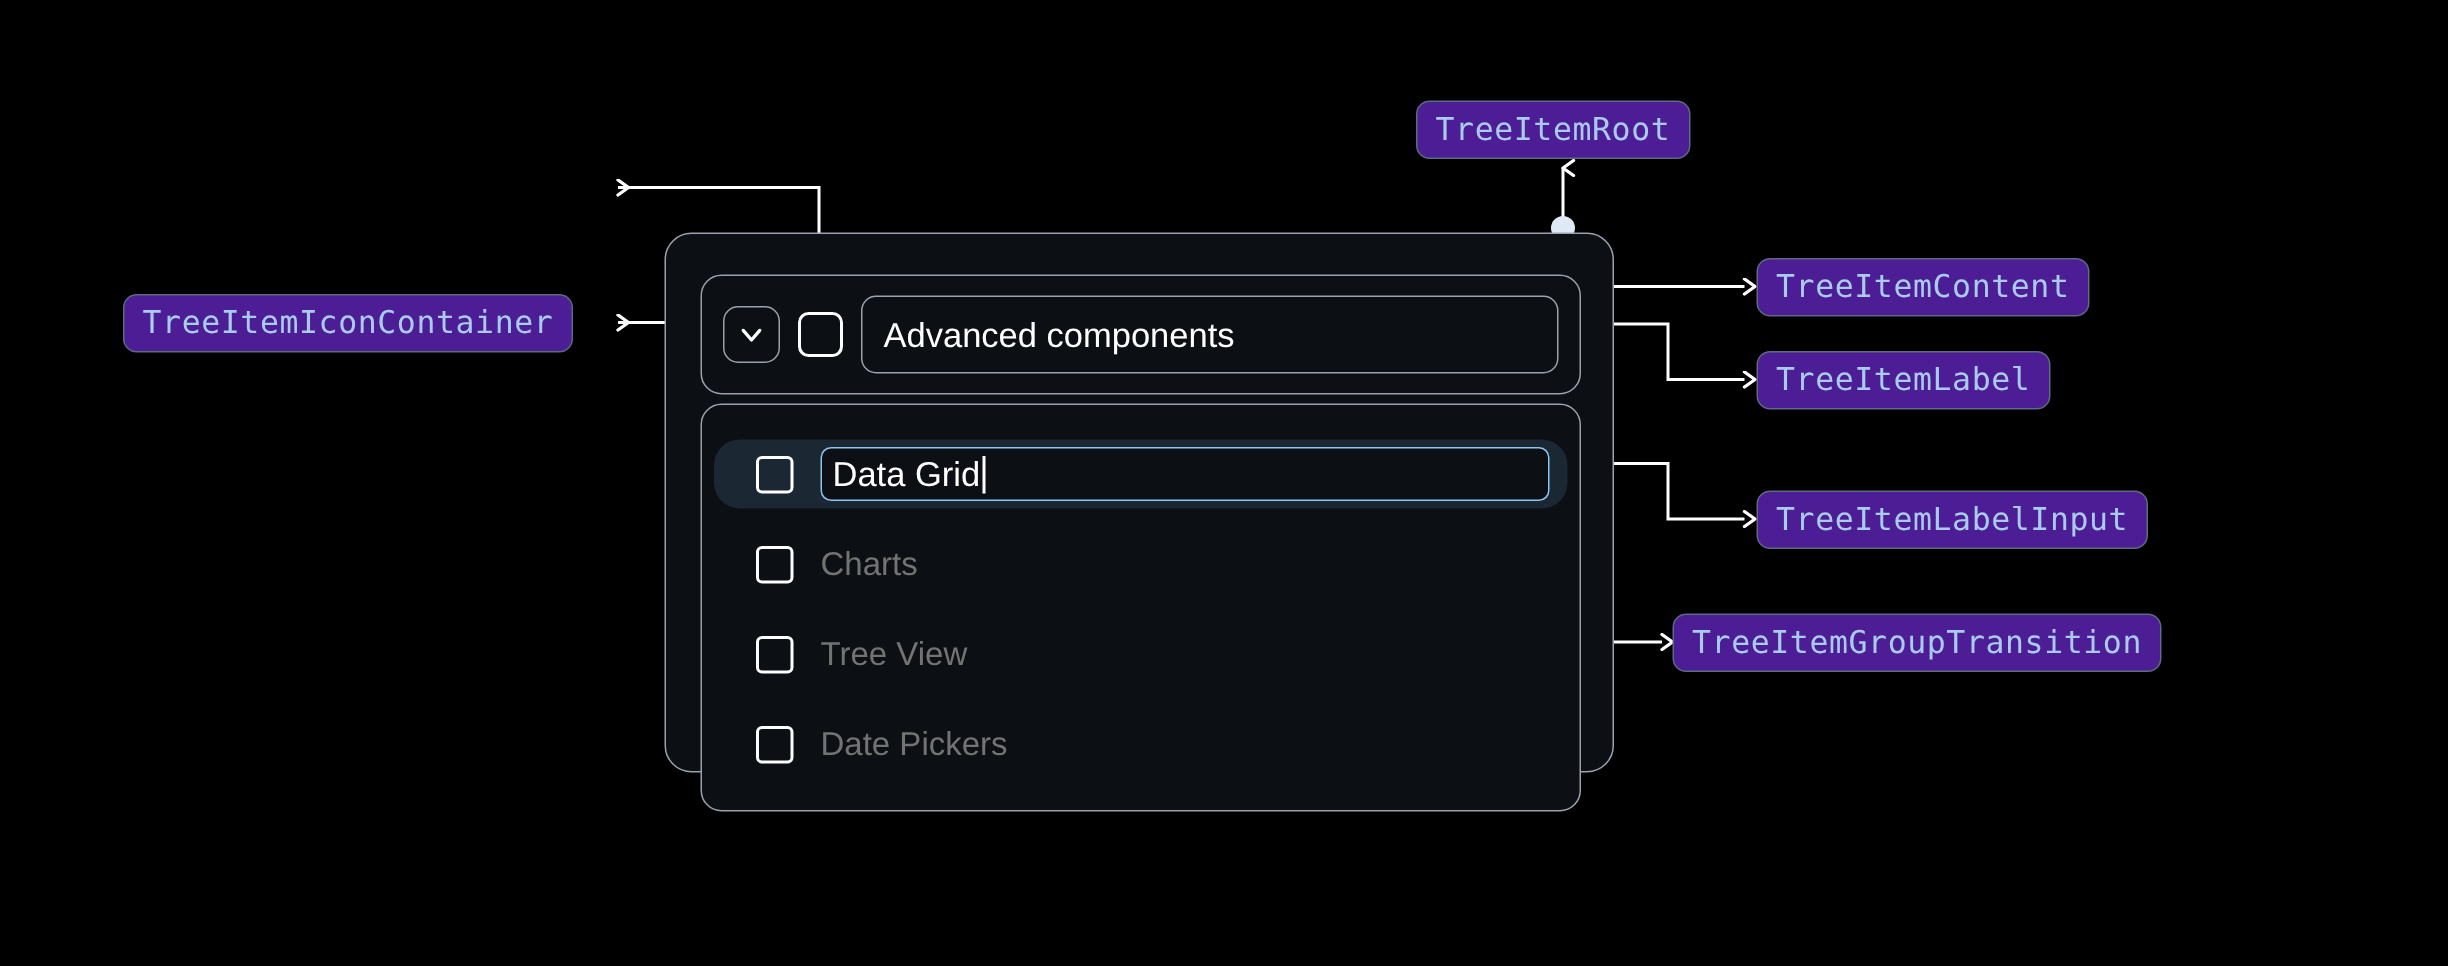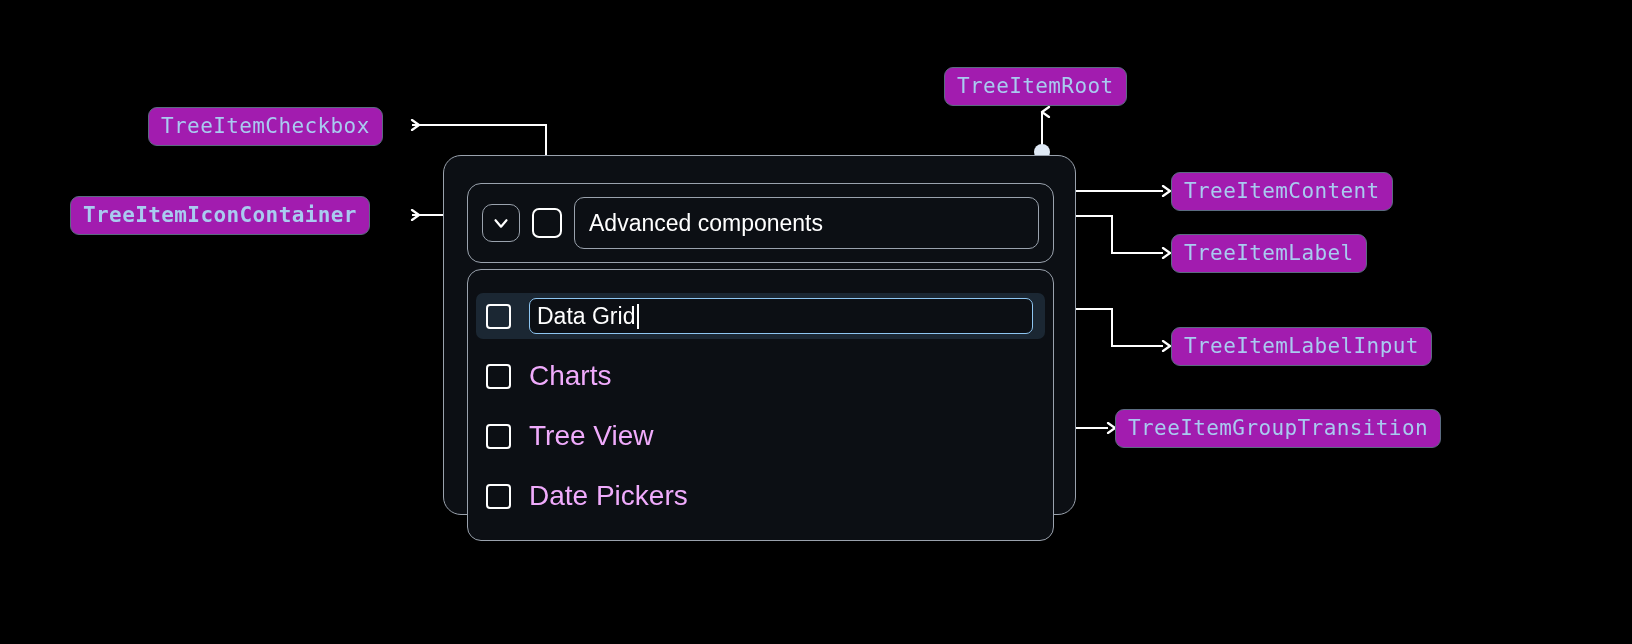--- a/index.html
+++ b/index.html
@@ -12,21 +12,21 @@
   #stage{position:absolute;inset:0;width:1632px;height:644px;}
 
   
   .chip{
     position:absolute;
     display:flex;align-items:center;justify-content:center;
     box-sizing:border-box;
     font-family:"DejaVu Sans Mono","Liberation Mono",monospace;
     font-size:21px;letter-spacing:0.4px;
     color:#a9cbf0;
-    background:#a21caf;
+    background:#4c1d95;
     border:1.5px solid #5b6b80;
     border-radius:9px;
     padding:0 12px;
     height:39px;
     white-space:nowrap;
     line-height:1;
   }
 
   
   #wires{position:absolute;left:0;top:0;width:1632px;height:644px;pointer-events:none;}
@@ -84,33 +84,33 @@
     background:#0c0f14;
     border:1.5px solid #9aa2ad;
     border-radius:14px;
     padding-top:23px;
   }
   .tree-row{
     position:relative;
     display:flex;align-items:center;
     height:46px;
     margin:0 8px 14px 8px;
-    padding-left:10px;
+    padding-left:28px;
     gap:18px;
-    border-radius:7px;
+    border-radius:17px;
   }
   .tree-row.selected{background:#1b2733;}
   .row-checkbox{
     width:25px;height:25px;flex:0 0 25px;
     box-sizing:border-box;
     border:2.4px solid #ffffff;
     border-radius:4px;
   }
   .row-text{
-    font-size:28px;color:#f0abfc;line-height:1;
+    font-size:22px;color:#737373;line-height:1;
   }
   .label-input{
     flex:1 1 auto;
     height:36px;
     box-sizing:border-box;
     background:#0c0f14;
     border:1.8px solid #8ec6f2;
     border-radius:7px;
     display:flex;align-items:center;
     padding:0 7px;
@@ -161,25 +161,22 @@
       <circle cx="546" cy="192" r="8"></circle>
       <circle cx="474" cy="215" r="8"></circle>
       <circle cx="1042" cy="152" r="8"></circle>
       <circle cx="1053" cy="191" r="8"></circle>
       <circle cx="1042" cy="216" r="8"></circle>
       <circle cx="1042" cy="309" r="8"></circle>
       <circle cx="1053" cy="428" r="8"></circle>
     </g>
   </svg>
 
-  <div class="chip" style="left:148px;top:107px;">
-    <span>TreeItemCheckbox</span>
-  </div>
-
-  <div class="chip" style="left:70px;top:196px;font-weight:bold;">
+
+  <div class="chip" style="left:82px;top:196px;">
     <span>TreeItemIconContainer</span>
   </div>
 
   <div class="chip" style="left:944px;top:67px;">
     <span>TreeItemRoot</span>
   </div>
 
   <div class="chip" style="left:1171px;top:234px;">
     <span>TreeItemLabel</span>
   </div>

